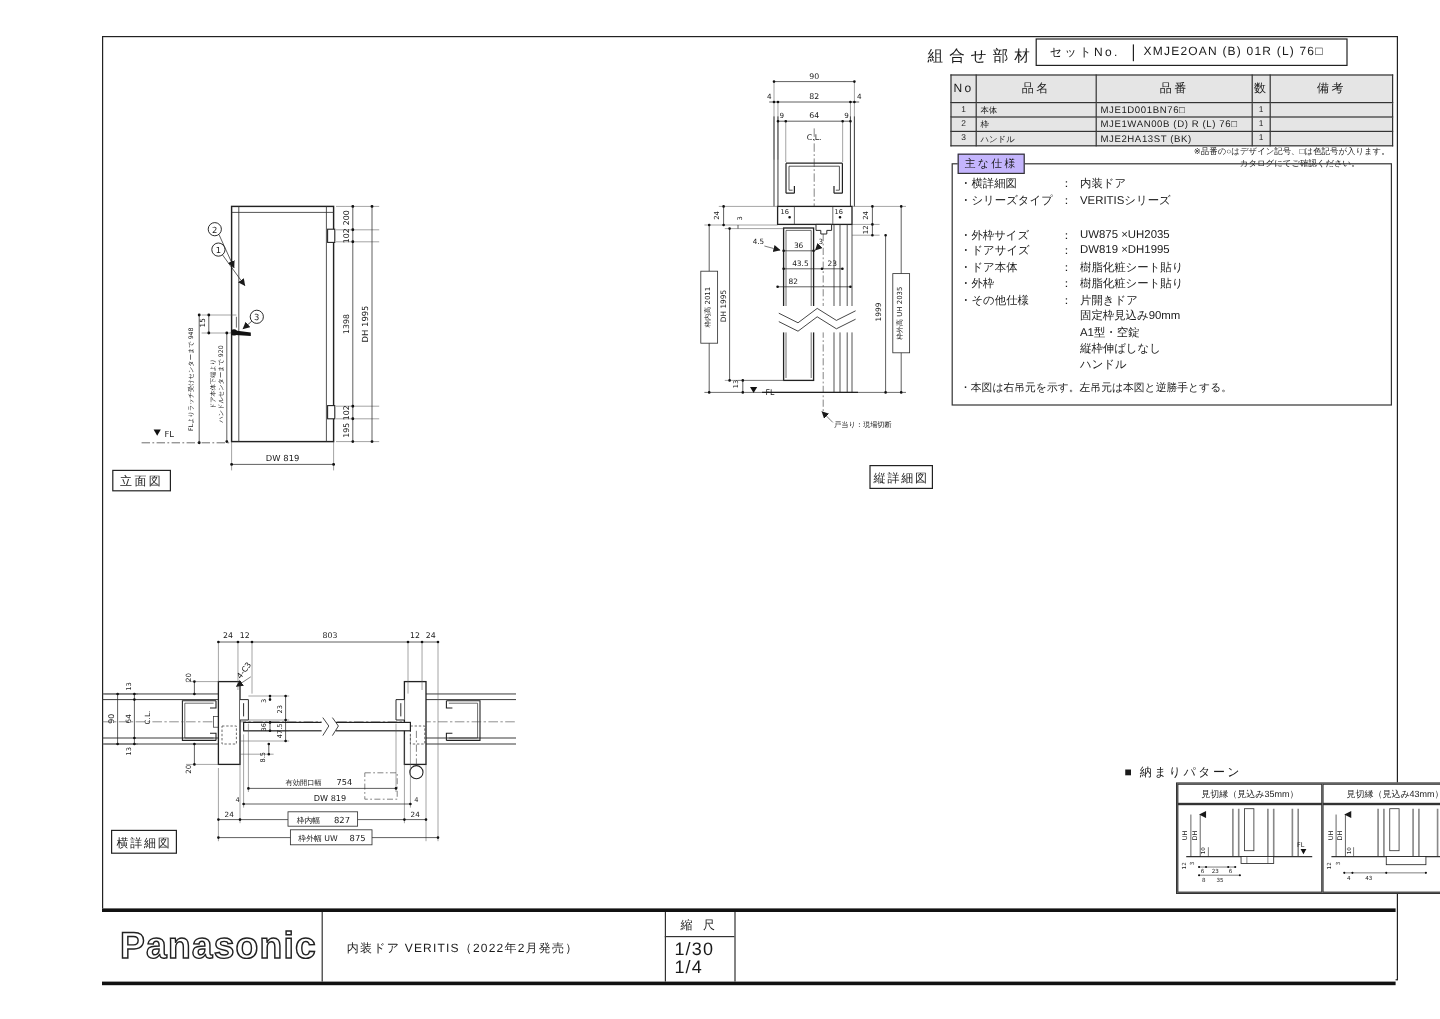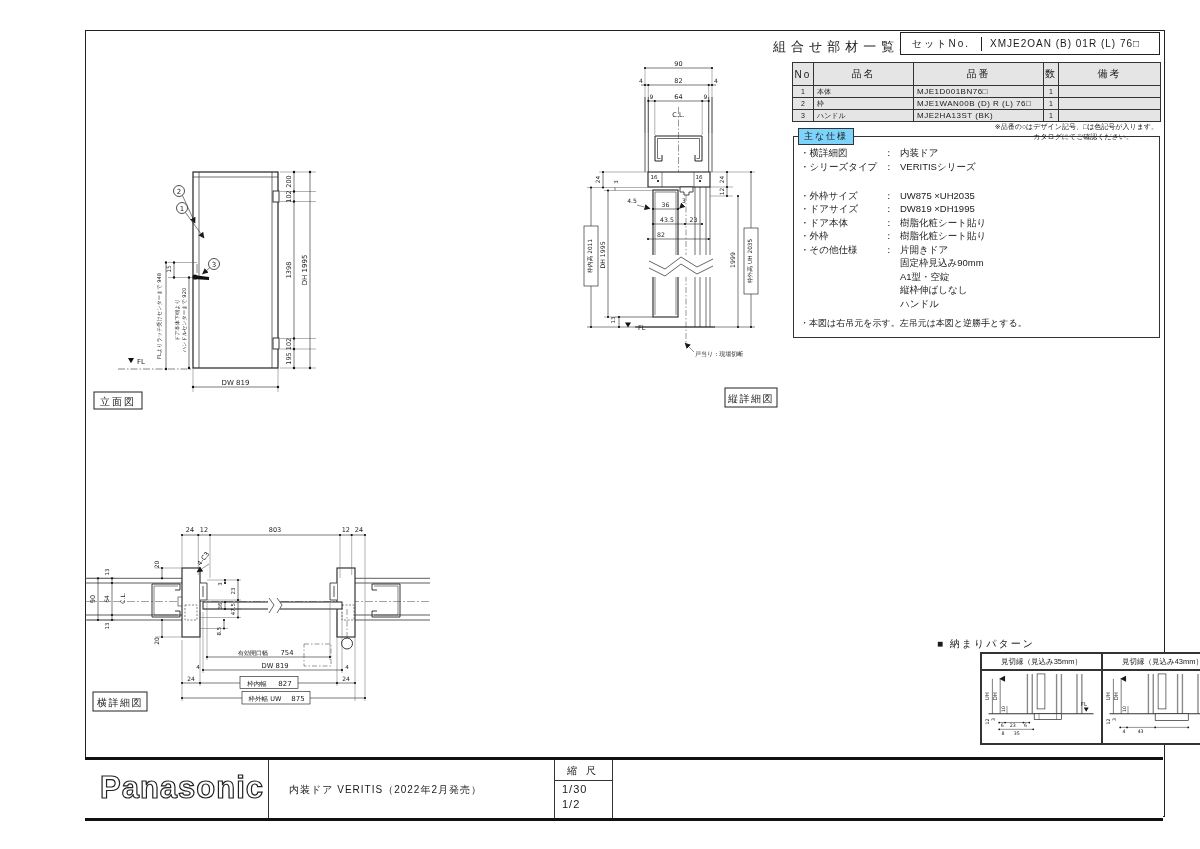--- a/index.html
+++ b/index.html
@@ -15,49 +15,49 @@
               display:flex;align-items:center;justify-content:center;}
   .setno .val{flex:1;font-size:10px;letter-spacing:1px;display:flex;align-items:center;padding-left:8px;white-space:nowrap;}
   table.parts{border-collapse:collapse;table-layout:fixed;width:368px;background:#e5e5e5;}
   table.parts th{border:1px solid #333;font-weight:normal;font-size:10px;letter-spacing:2px;height:20px;}
   table.parts td{border:1px solid #333;font-size:7px;height:11px;padding:0 3px;white-space:nowrap;overflow:hidden;}
   table.parts td.part{font-size:8px;letter-spacing:0.5px;}
   table.parts td.c{text-align:center;}
   .note-r{font-size:7px;text-align:right;line-height:10px;}
   
   .spec-box{border:1px solid #333;}
-  .spec-lbl{border:1px solid #333;background:#7dd3fc;font-size:9px;letter-spacing:2px;
+  .spec-lbl{border:1px solid #333;background:#c4b5fd;font-size:9px;letter-spacing:2px;
             display:flex;align-items:center;justify-content:center;}
   .spec-row{position:absolute;left:800px;font-size:9.5px;white-space:nowrap;display:flex;}
   .spec-row .sl{width:84px;display:inline-block;}
   .spec-row .ss{width:16px;display:inline-block;}
   .spec-note{font-size:9px;white-space:nowrap;}
   
   .pat-title{font-size:10px;letter-spacing:2px;}
   .pat-table{display:grid;grid-template-columns:121px 121px;border:1px solid #333;background:#fff;margin-left:40px;}
   .pat-h{border:1px solid #333;font-size:7.5px;text-align:center;line-height:15px;height:15px;white-space:nowrap;overflow:hidden;}
   .pat-b{border:1px solid #333;height:72px;}
   
   .band{border-top:3px solid #111;border-bottom:3px solid #111;background:#fff;}
   .vdiv{position:absolute;top:0;bottom:0;width:1px;background:#333;}
   .brand{font-size:31px;font-weight:700;letter-spacing:1px;color:#fff;
          -webkit-text-stroke:1.2px #222;white-space:nowrap;}
   .product{font-size:10px;letter-spacing:1px;white-space:nowrap;}
   .scale-h{font-size:10px;letter-spacing:3px;text-align:center;}
-  .scale-v{font-size:11px;letter-spacing:1px;}
+  .scale-v{font-size:15px;letter-spacing:1px;}
 </style>
 </head>
 <body>
 
 <div id="sheet">
 
   <div class="abs frame" style="left:85px;top:30px;width:1078px;height:785px;"></div>
 
   <div class="abs plist-title" style="left:773px;top:38px;">組合せ部材一覧表</div>
-  <div class="abs setno" style="left:900px;top:32px;width:258px;align-items:center;">
+  <div class="abs setno" style="left:863px;top:32px;width:258px;align-items:center;">
     <span class="lbl">セットNo.</span>
     <span class="val">XMJE2OAN (B) 01R (L) 76□</span>
   </div>
   <table class="parts abs" style="left:792px;top:62px;">
     <colgroup>
         <col style="width:21px">
         <col style="width:100px">
         <col style="width:130px">
         <col style="width:15px">
         <col style="width:102px">
@@ -402,16 +402,16 @@
 
   <div class="abs band" style="left:85px;top:757px;width:1078px;height:58px;">
     <div class="vdiv" style="left:183px;"></div>
     <div class="vdiv" style="left:469px;"></div>
     <div class="vdiv" style="left:527px;"></div>
     <div class="abs brand" style="left:15px;top:10px;">Panasonic</div>
     <div class="abs product" style="left:204px;top:23px;">内装ドア VERITIS（2022年2月発売）</div>
     <div class="abs scale-h" style="left:469px;top:4px;width:58px;">縮 尺</div>
     <div class="abs" style="left:469px;top:20px;width:58px;height:1px;background:#333;"></div>
     <div class="abs scale-v" style="left:477px;top:23px;">1/30</div>
-    <div class="abs scale-v" style="left:477px;top:38px;">1/2</div>
+    <div class="abs scale-v" style="left:477px;top:38px;">1/4</div>
   </div>
 
 </div>
 
 </body></html>

